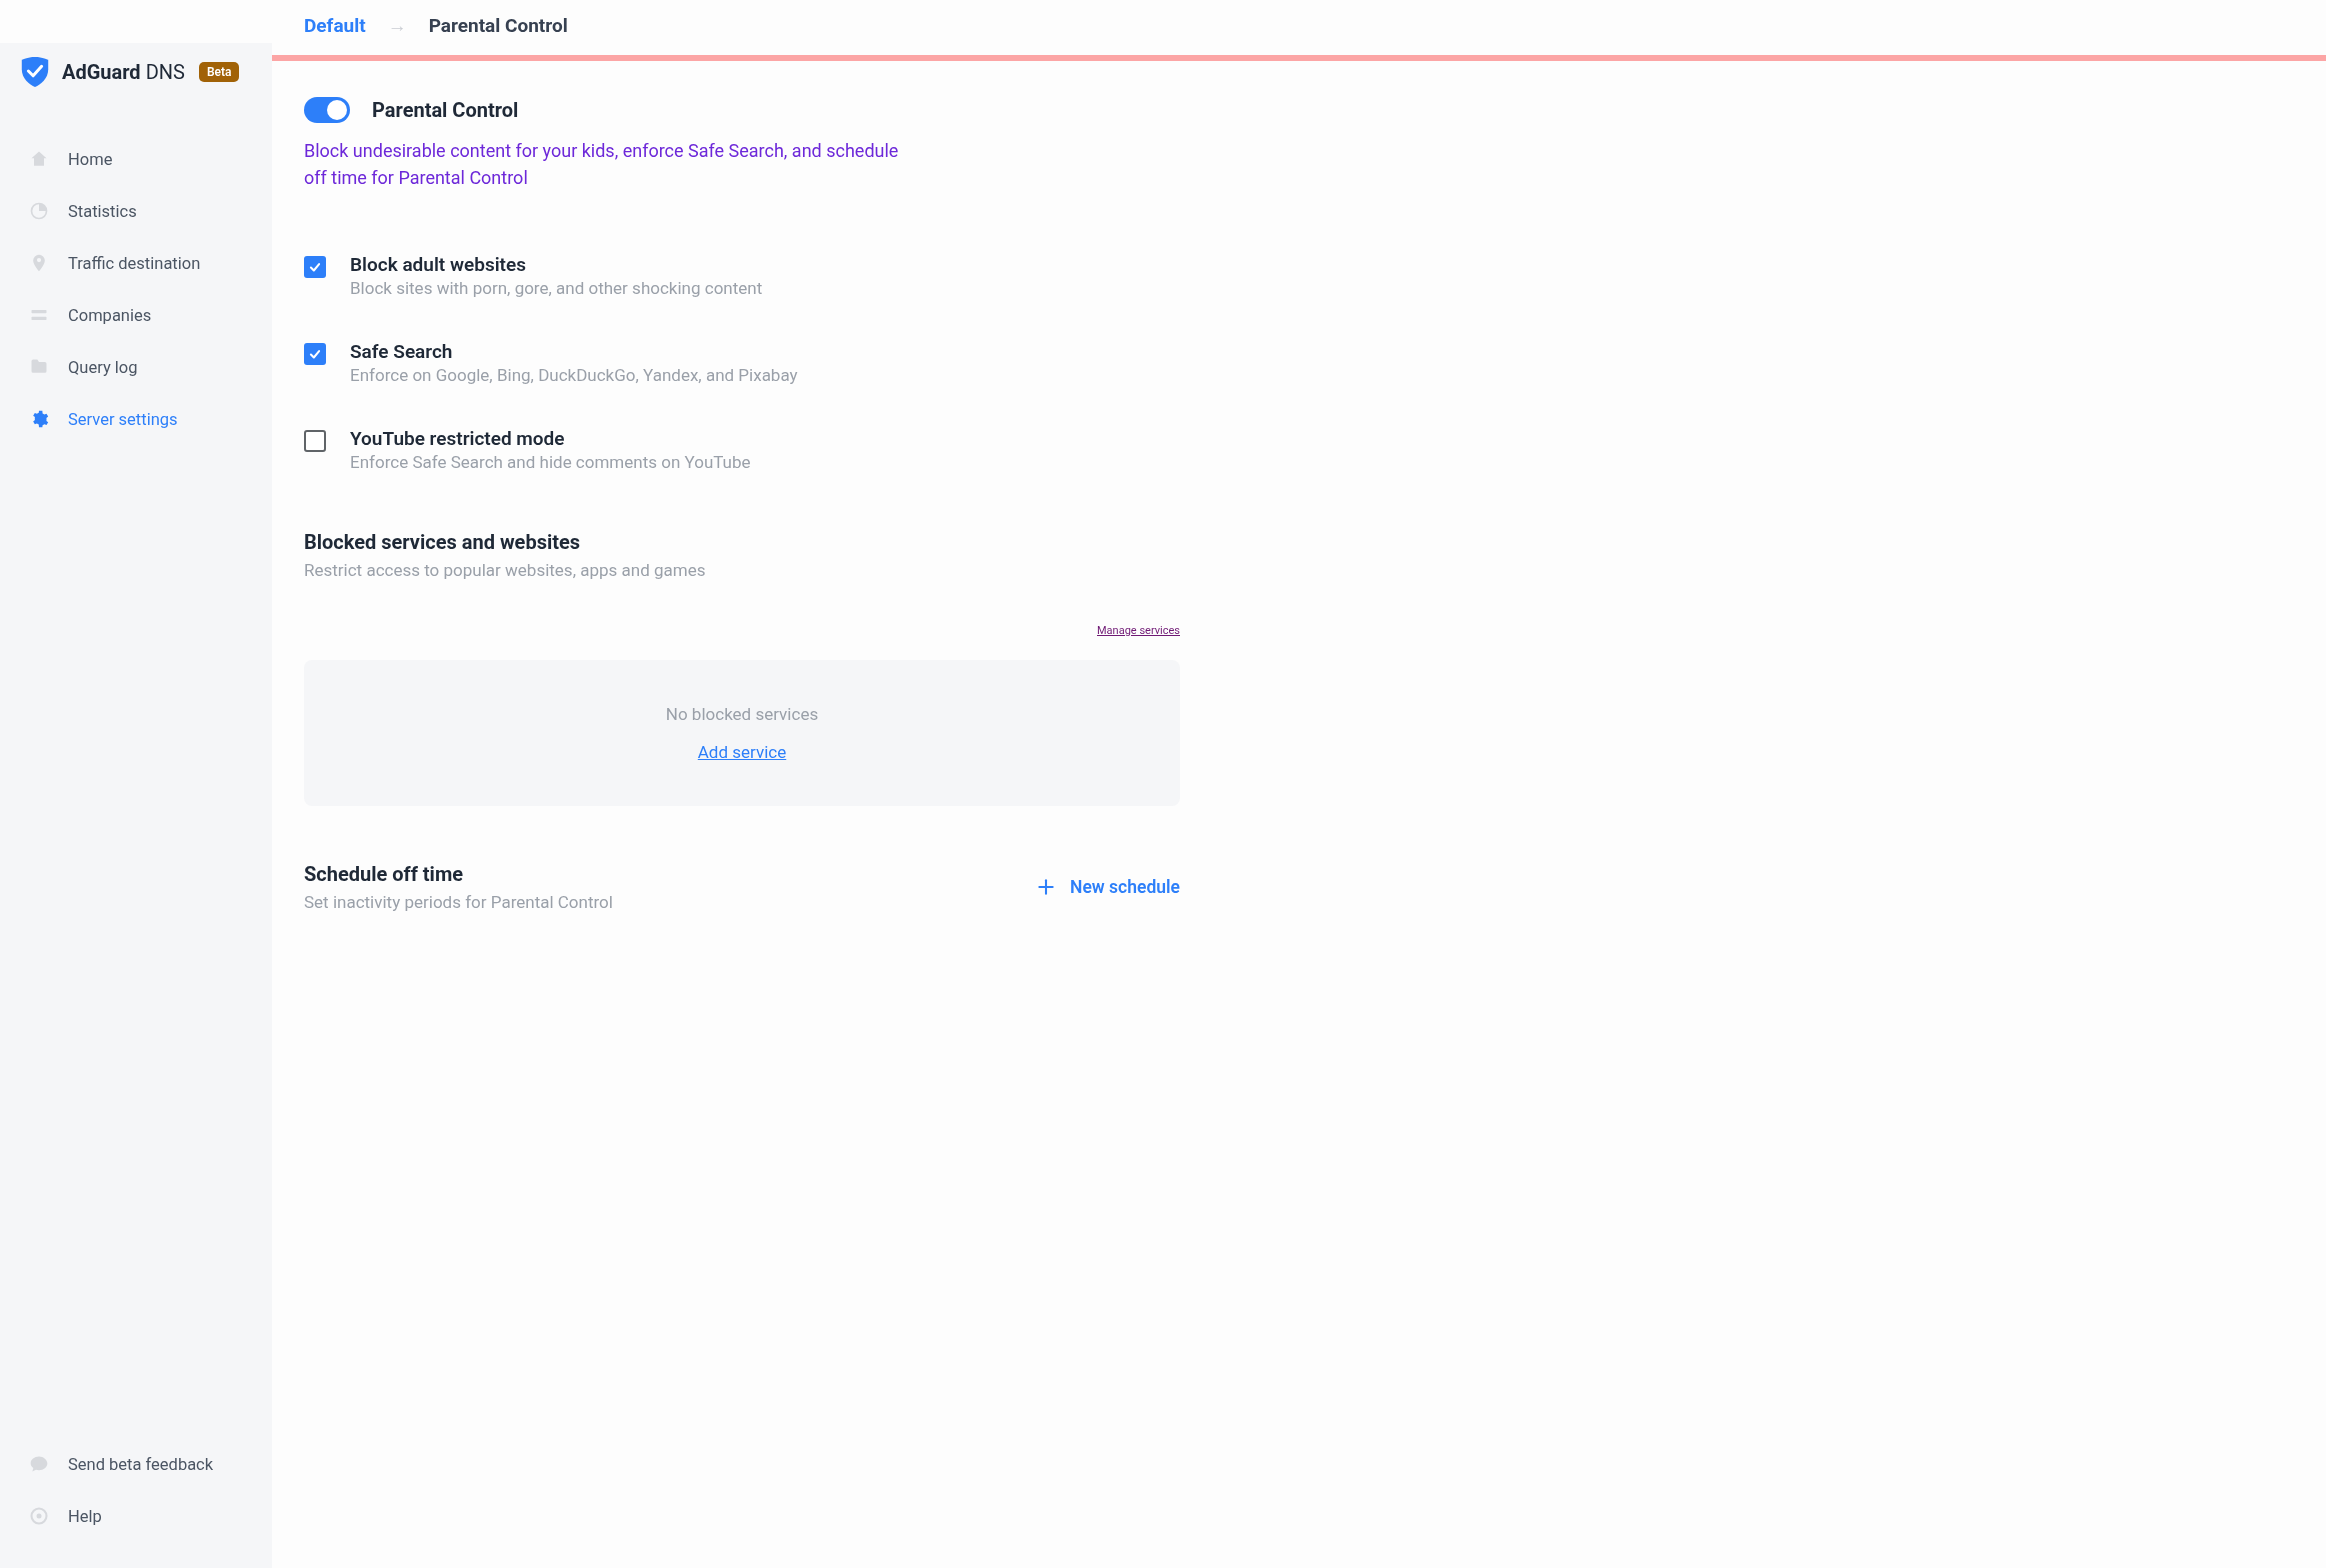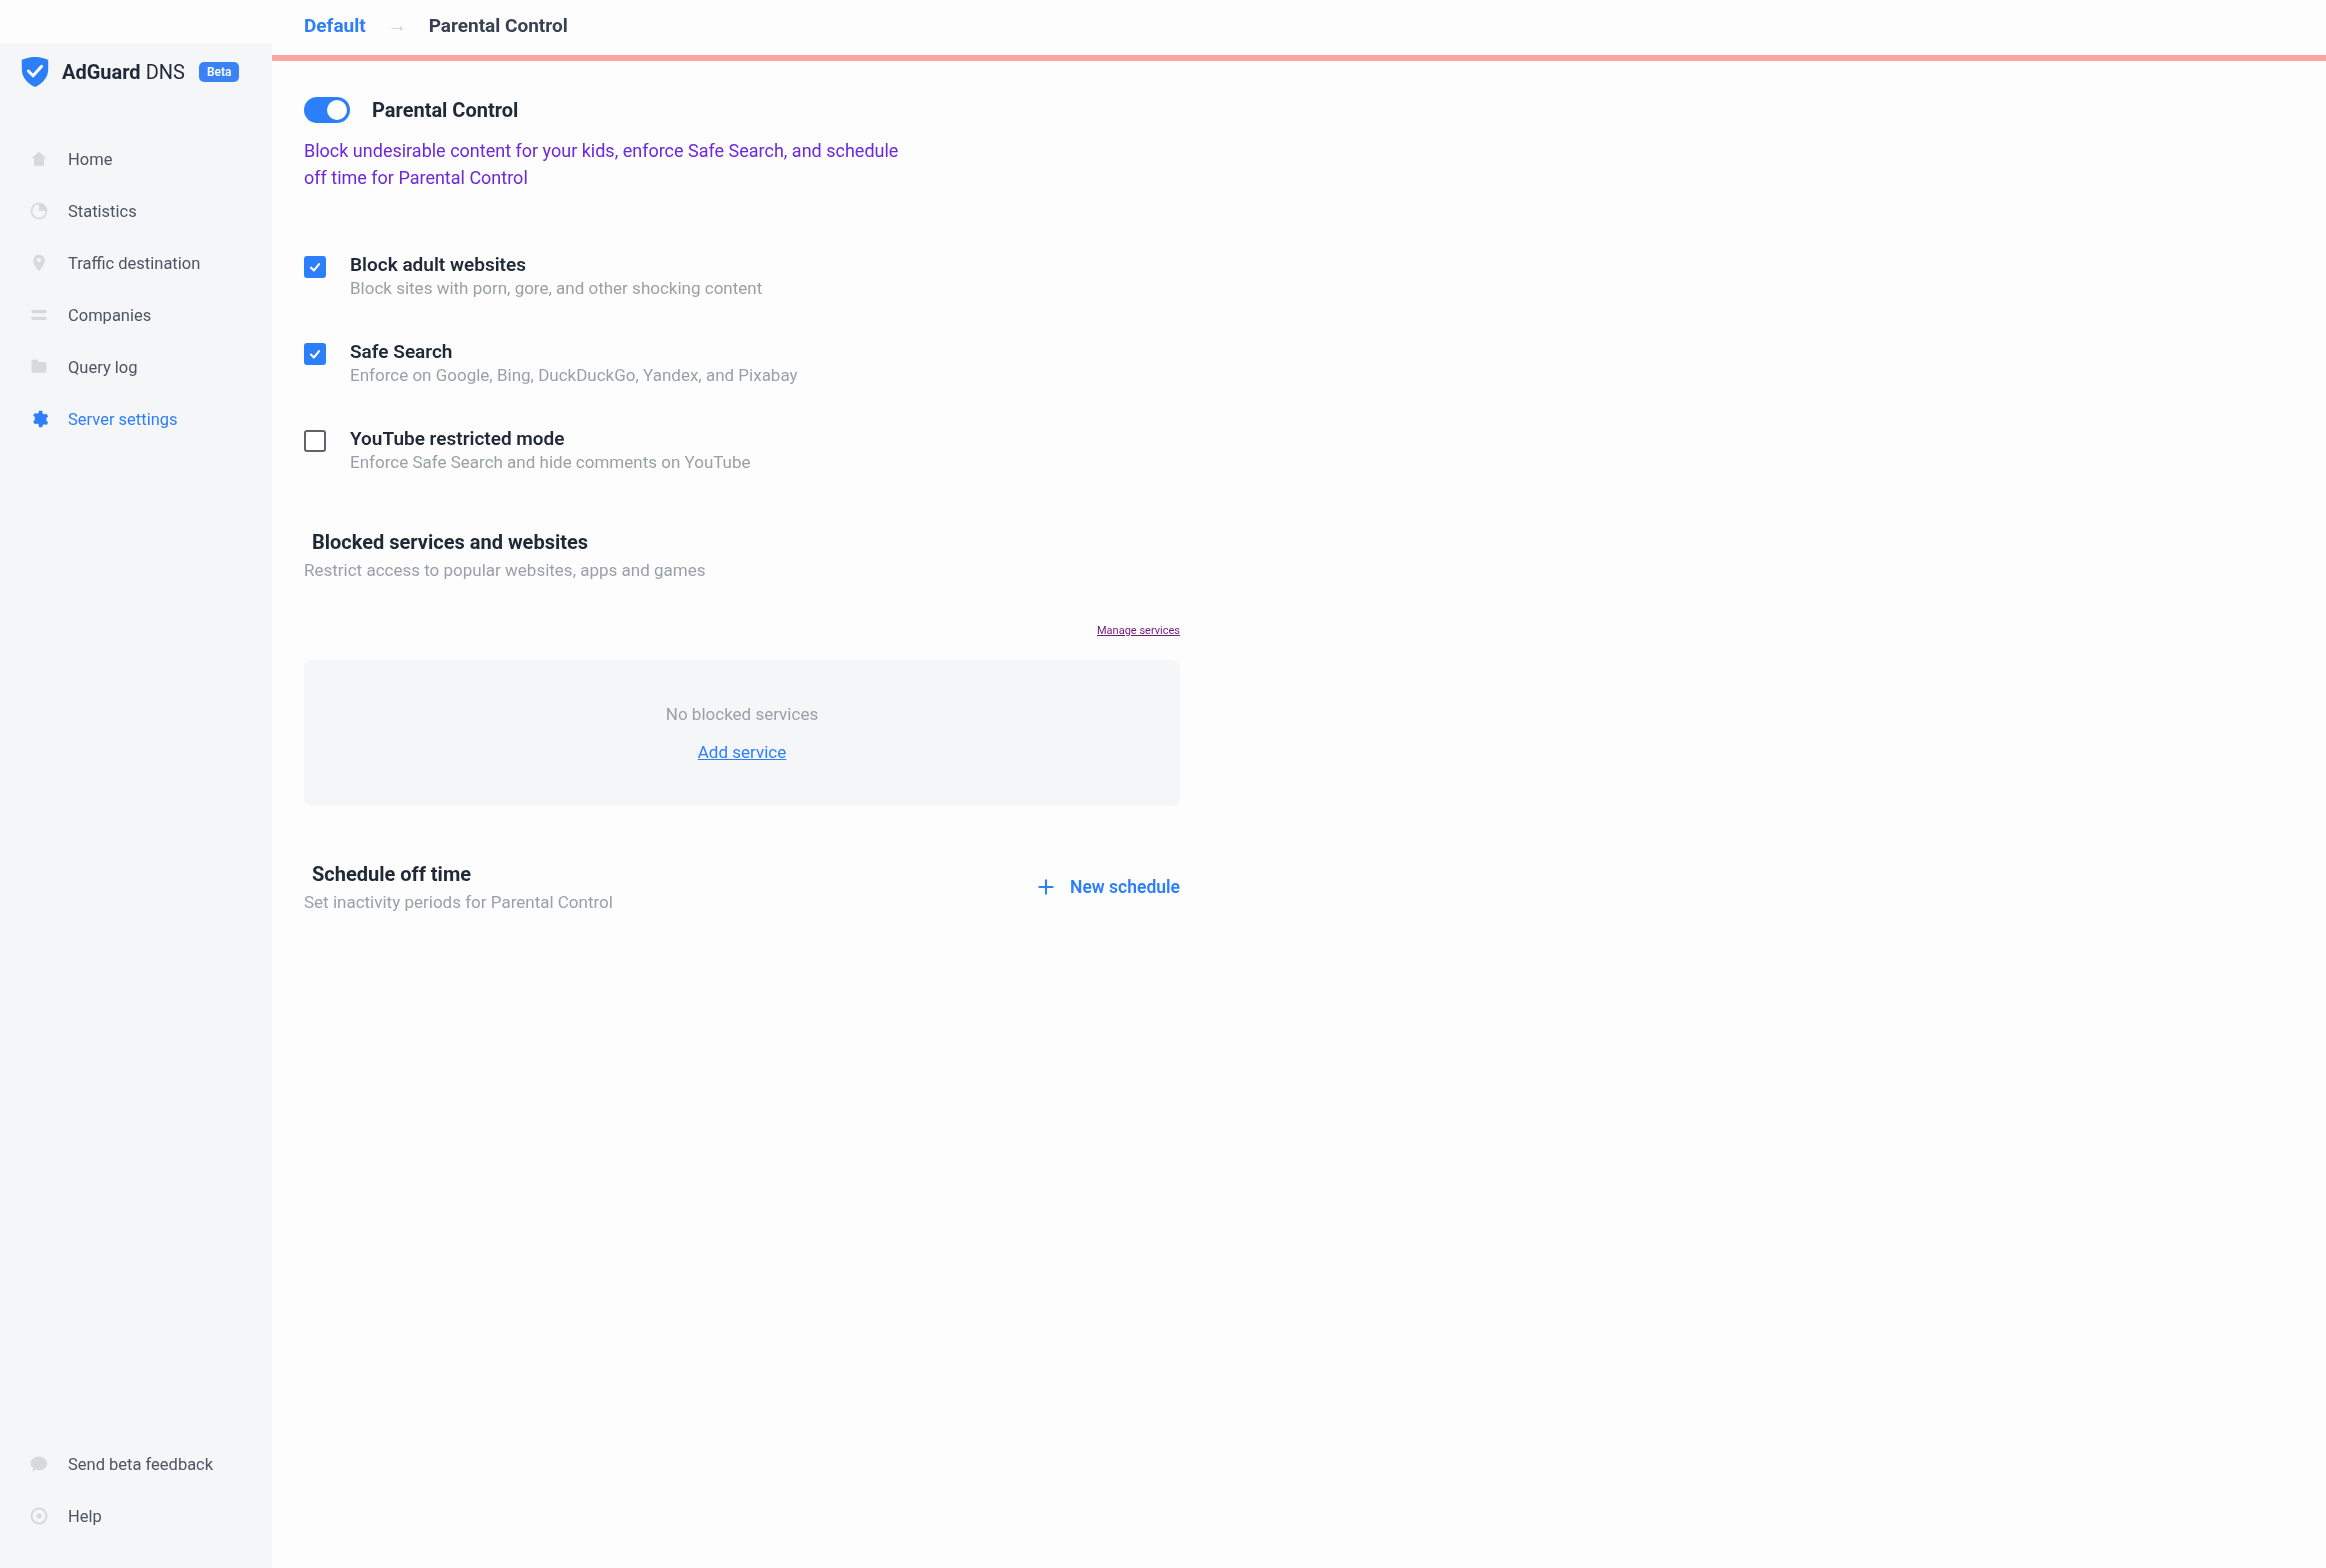--- a/index.html
+++ b/index.html
@@ -26,21 +26,21 @@
     padding: 0 18px 30px 18px;
     gap: 10px;
   }
   .brand-logo {
     width: 34px; height: 34px;
     display: flex; align-items: center; justify-content: center;
   }
   .brand-name { font-size: 20px; font-weight: 700; color: #1f2937; }
   .brand-name .light { font-weight: 400; }
   .brand-badge {
-    background: #3b82f6;
+    background: #a16207;
     color: #fff;
     font-size: 12px;
     font-weight: 600;
     padding: 3px 8px;
     border-radius: 5px;
     margin-left: 4px;
   }
   .nav { flex: 1; padding-top: 14px; }
   .nav-item {
     display: flex;
@@ -109,21 +109,21 @@
     display: flex; align-items: center; justify-content: center;
     cursor: pointer;
   }
   .checkbox.checked { background: #2d7ff9; }
   .checkbox.unchecked { border: 2.5px solid #606468; background: #fff; }
   .checkbox.checked svg { stroke: #fff; }
   .option-title { font-size: 19px; font-weight: 600; color: #1f2937; margin-bottom: 2px; }
   .option-desc { font-size: 17px; color: #9aa0a9; }
 
   .section { margin-top: 30px; }
-  .section-title { font-size: 20px; font-weight: 700; color: #1f2937; margin-bottom: 6px; margin-left: 8px; }
+  .section-title { font-size: 20px; font-weight: 700; color: #1f2937; margin-bottom: 6px; }
   .section-subtitle { font-size: 17px; color: #9aa0a9; }
   .link-action {
     color: #701a75;
     text-decoration: underline;
     font-size: 11px;
     cursor: pointer;
     margin-top: 44px;
     display: inline-block;
   }
   .empty-box {

